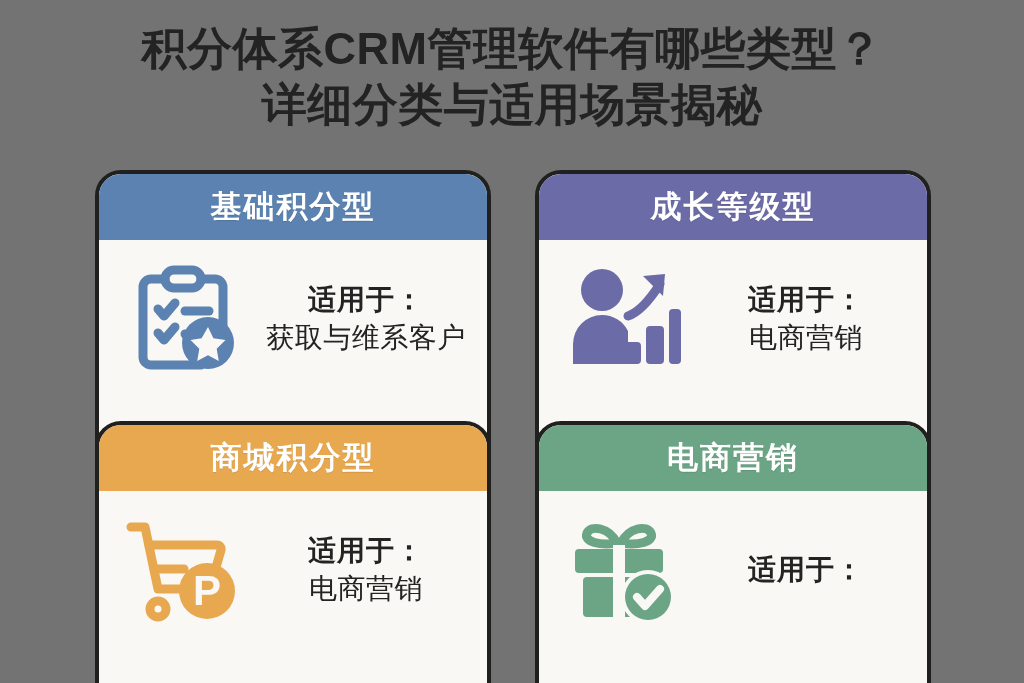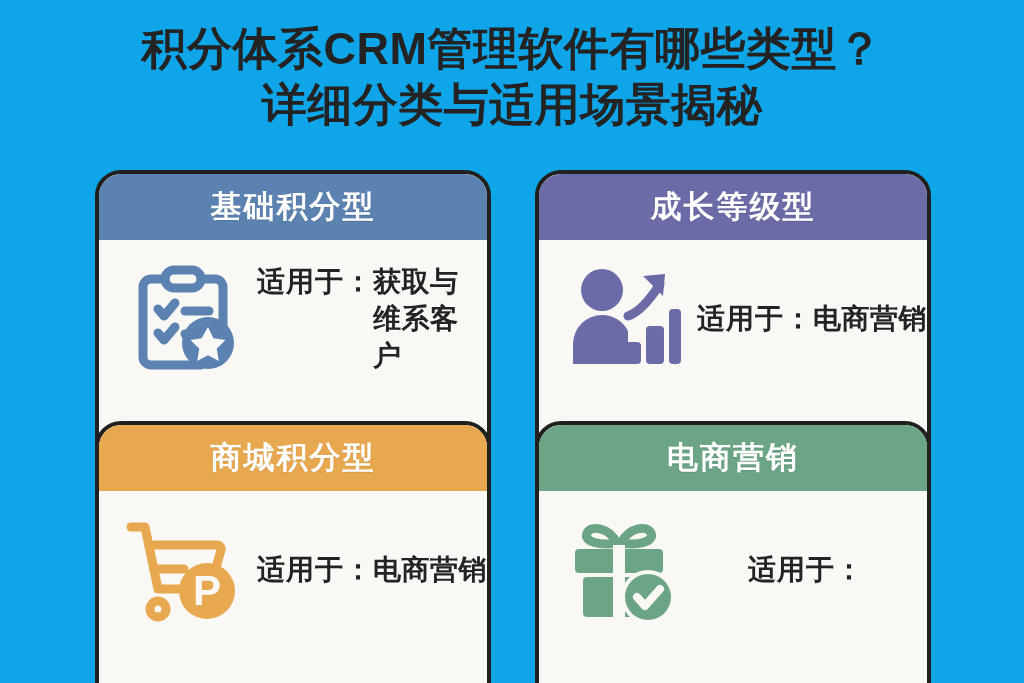--- a/index.html
+++ b/index.html
@@ -12,21 +12,21 @@
 
   body {
     background: #F7F4EE;
     font-family: "Liberation Sans", "DejaVu Sans", sans-serif;
     position: relative;
   }
 
   .poster {
     position: absolute;
     inset: 0;
-    background: #0ea5e9;
+    background: #737373;
   }
 
   
   .title-block {
     position: absolute;
     top: 22px;
     left: 0;
     width: 1024px;
     text-align: center;
   }
@@ -93,34 +93,35 @@
     height: 120px;
     display: flex;
     align-items: center;
     justify-content: center;
   }
   .card-icon svg { display: block; }
 
   .card-text {
     flex: 1 1 auto;
     display: flex;
-    flex-direction: row;
+    flex-direction: column;
     justify-content: center;
+    align-items: center;
   }
   .applies-label {
     font-size: 28px;
     font-weight: 700;
     color: #232323;
     line-height: 38px;
     letter-spacing: 1px;
     white-space: nowrap;
   }
   .applies-value {
     font-size: 28px;
-    font-weight: 700;
+    font-weight: 400;
     color: #232323;
     line-height: 37px;
     letter-spacing: 0.5px;
     max-width: 210px;
   }
   .card.pos-3 .applies-value { max-width: 230px; white-space: nowrap; font-size: 27px; }
   .card.pos-1 .applies-value,
   .card.pos-2 .applies-value { white-space: nowrap; }
 </style>
 </head>

